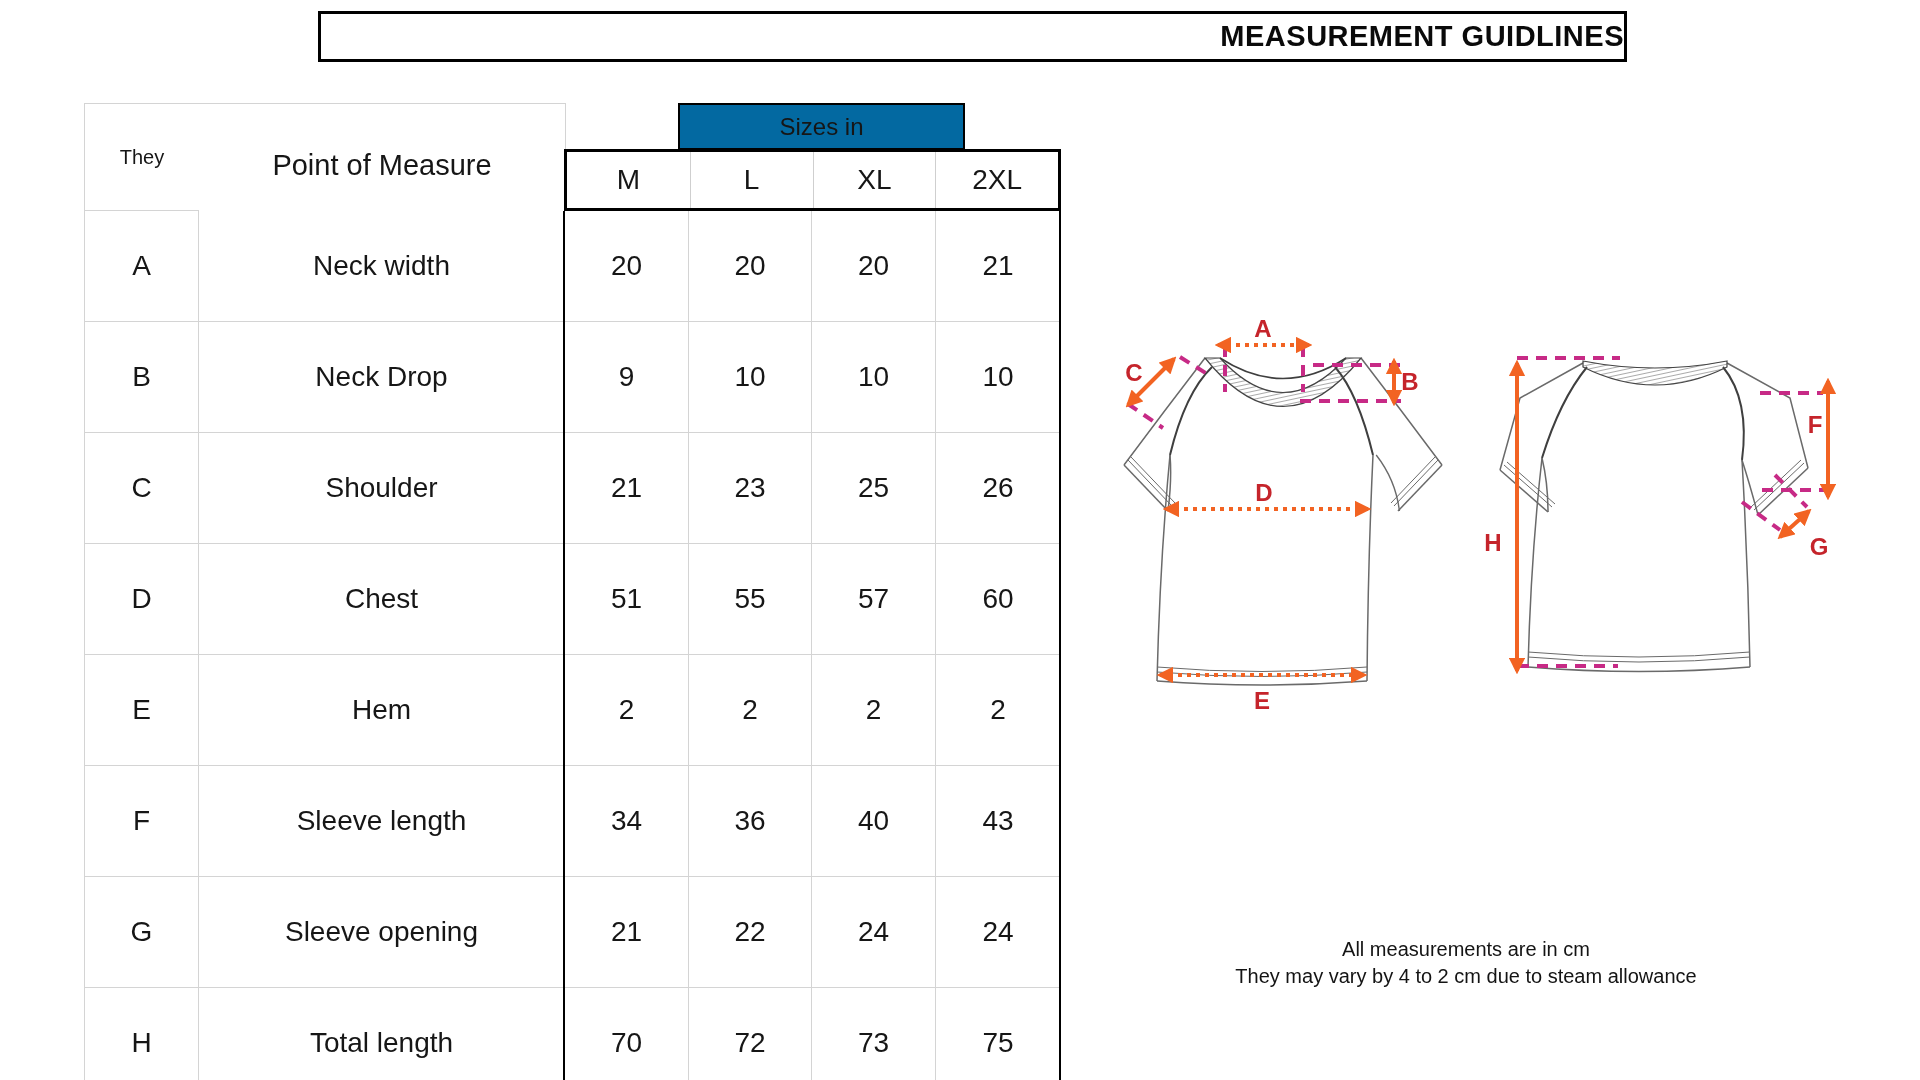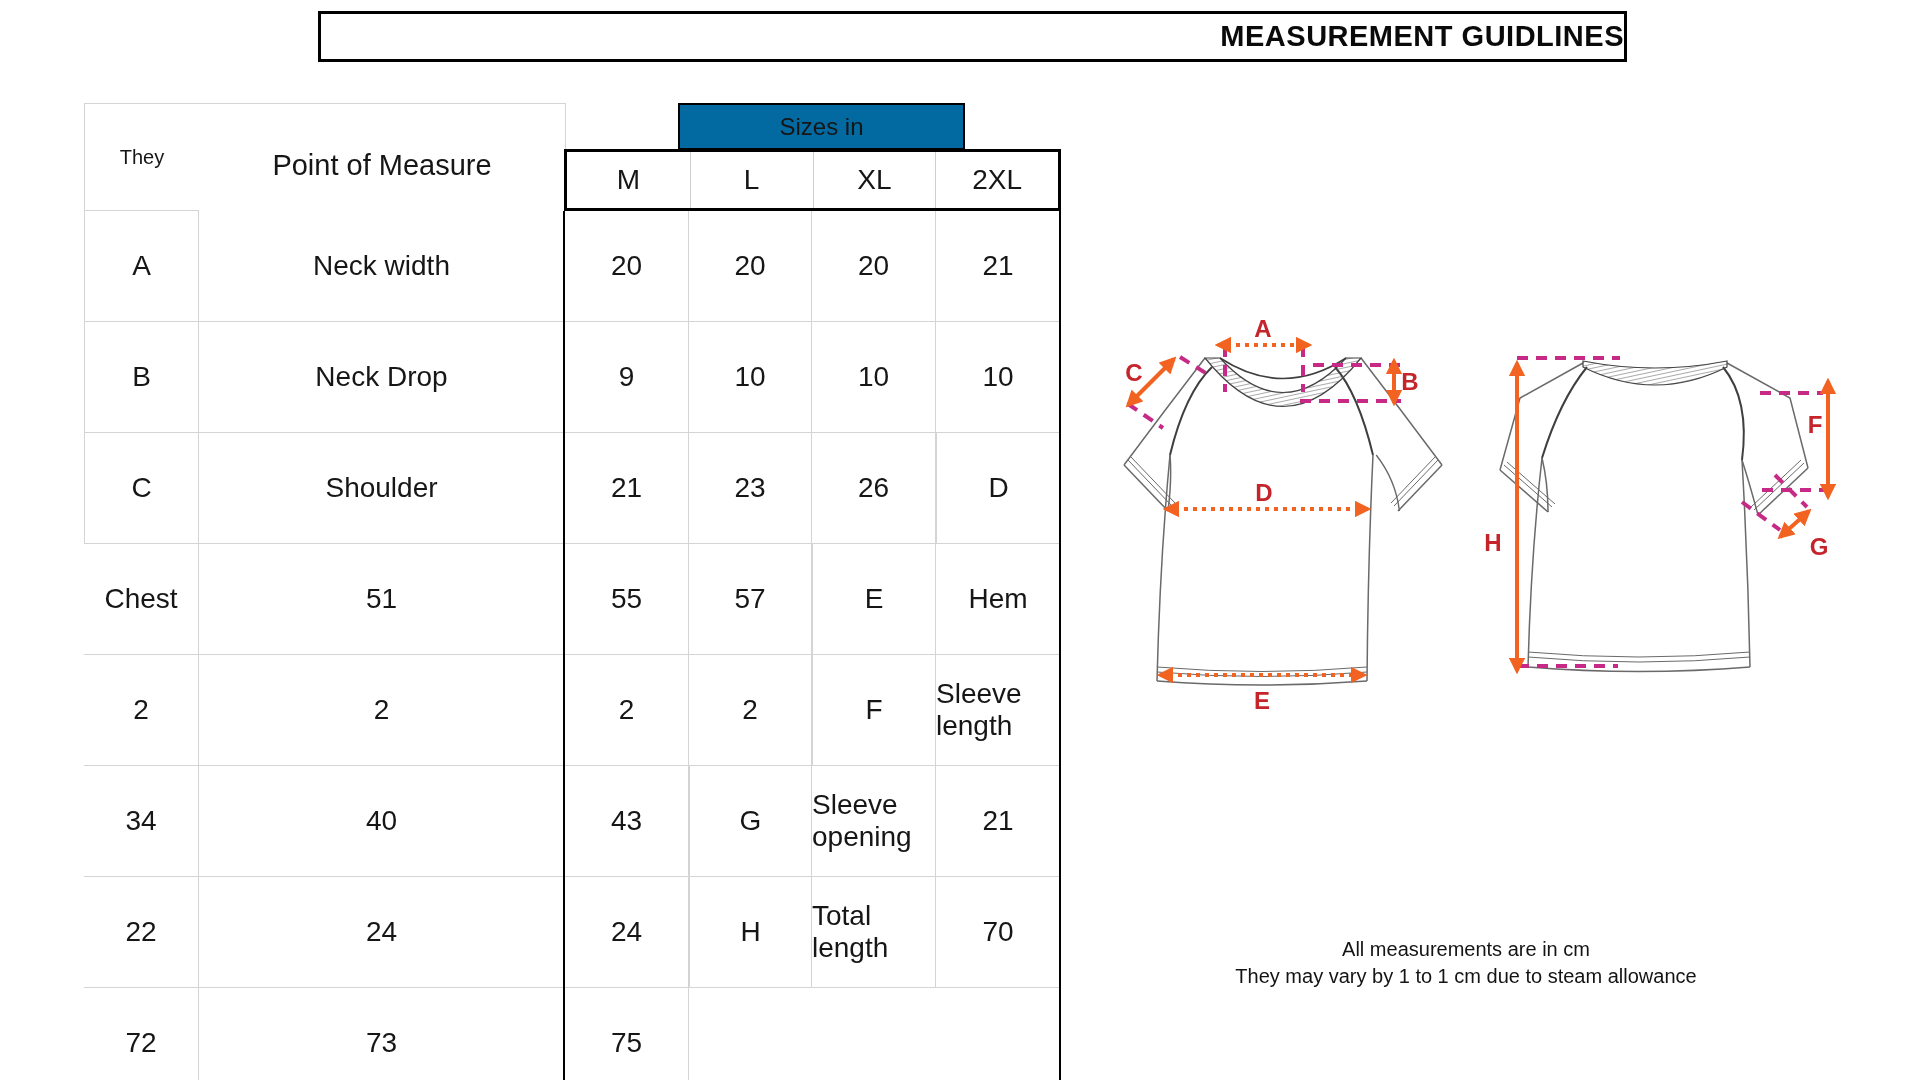--- a/index.html
+++ b/index.html
@@ -93,35 +93,38 @@
     <div class="cell c-code">B</div>
     <div class="cell c-label">Neck Drop</div>
     <div class="cell c-val">9</div>
     <div class="cell c-val">10</div>
     <div class="cell c-val">10</div>
     <div class="cell c-val">10</div>
     <div class="cell c-code">C</div>
     <div class="cell c-label">Shoulder</div>
     <div class="cell c-val">21</div>
     <div class="cell c-val">23</div>
+    <div class="cell c-val">25</div>
     <div class="cell c-val">26</div>
     <div class="cell c-code">D</div>
     <div class="cell c-label">Chest</div>
     <div class="cell c-val">51</div>
     <div class="cell c-val">55</div>
     <div class="cell c-val">57</div>
+    <div class="cell c-val">60</div>
     <div class="cell c-code">E</div>
     <div class="cell c-label">Hem</div>
     <div class="cell c-val">2</div>
     <div class="cell c-val">2</div>
     <div class="cell c-val">2</div>
     <div class="cell c-val">2</div>
     <div class="cell c-code">F</div>
     <div class="cell c-label">Sleeve length</div>
     <div class="cell c-val">34</div>
+    <div class="cell c-val">36</div>
     <div class="cell c-val">40</div>
     <div class="cell c-val">43</div>
     <div class="cell c-code">G</div>
     <div class="cell c-label">Sleeve opening</div>
     <div class="cell c-val">21</div>
     <div class="cell c-val">22</div>
     <div class="cell c-val">24</div>
     <div class="cell c-val">24</div>
     <div class="cell c-code">H</div>
     <div class="cell c-label">Total length</div>
@@ -233,14 +236,14 @@
     <text class="measure-letter" x="174" y="186">D</text>
     <text class="measure-letter" x="172" y="394">E</text>
     <text class="measure-letter" x="725" y="118">F</text>
     <text class="measure-letter" x="729" y="240">G</text>
     <text class="measure-letter" x="403" y="236">H</text>
   </g>
 </svg>
 
 <div class="footnote">
   <div>All measurements are in cm</div>
-  <div>They may vary by 1 to 1 cm due to steam allowance</div>
+  <div>They may vary by 4 to 2 cm due to steam allowance</div>
 </div>
 
 </body></html>

